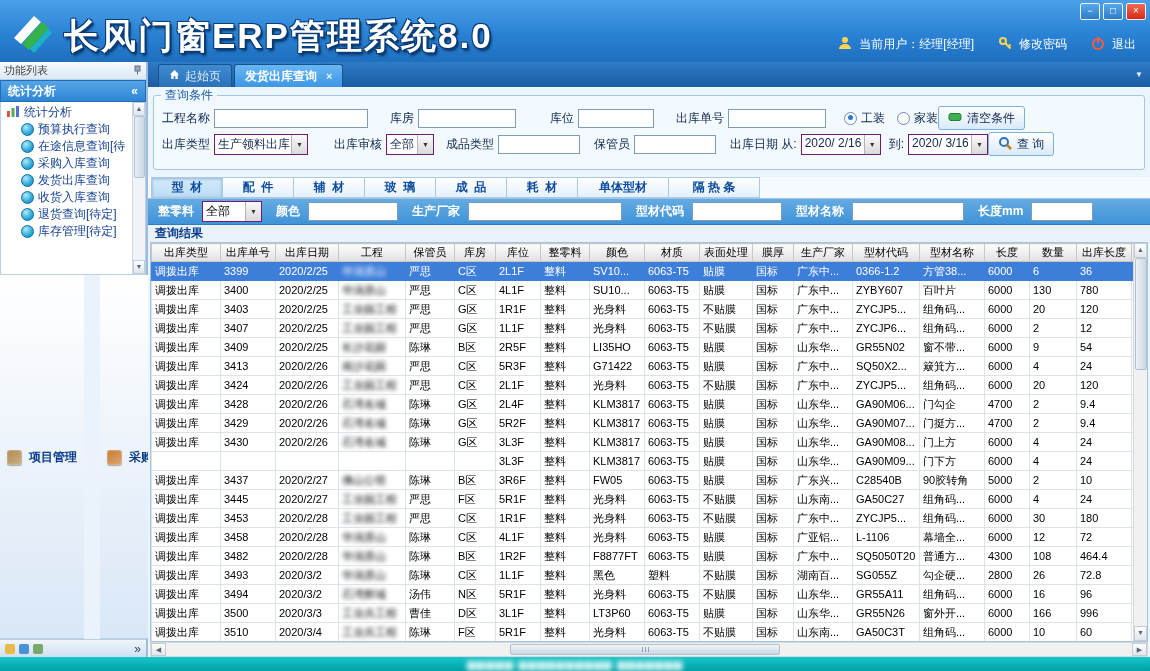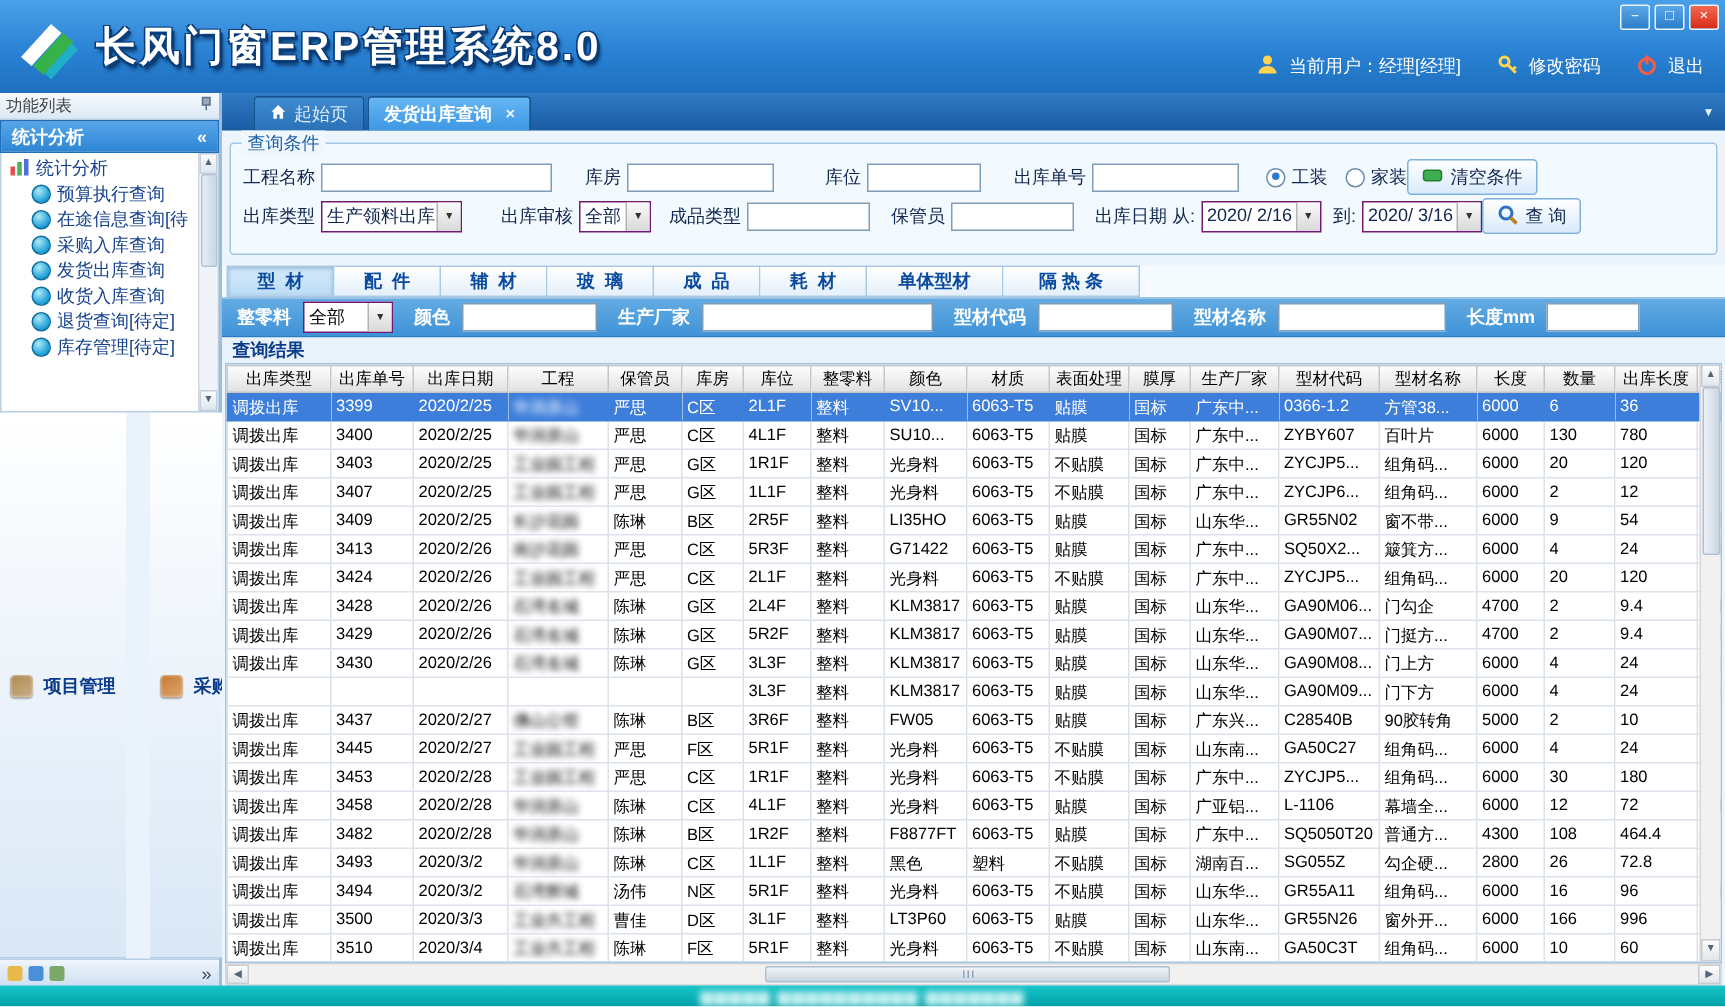--- a/index.html
+++ b/index.html
@@ -3,21 +3,21 @@
 <meta charset="utf-8">
 <style>
   html,body{margin:0;padding:0;width:1150px;height:671px;overflow:hidden;
     font-family:"Liberation Sans","DejaVu Sans",sans-serif;font-size:12px;}
   .window{position:relative;width:1150px;height:671px;background:#D6E6F5;overflow:hidden;}
 
   
   .titlebar{position:absolute;top:0;left:0;right:0;height:62px;
     background:linear-gradient(180deg,#4AA0E8 0%,#2A82D4 55%,#1E6FBE 100%);}
   .logo{position:absolute;left:10px;top:8px;width:46px;height:46px;}
-  .app-title{position:absolute;left:64px;top:13px;font-size:27px;font-weight:bold;color:#fff;letter-spacing:2px;
+  .app-title{position:absolute;left:64px;top:13px;font-size:35px;font-weight:bold;color:#fff;letter-spacing:2px;
     text-shadow:2px 2px 0 #0A3C78,-1px -1px 0 #0A3C78,1px -1px 0 #0A3C78,-1px 1px 0 #0A3C78,2px 3px 3px #08305E;}
   .win-controls{position:absolute;top:3px;right:4px;display:flex;gap:3px;}
   .win-btn{width:18px;height:15px;border:1px solid #EAF2FA;background:linear-gradient(#5AA8E8,#2D7CC8);
     color:#fff;font-size:10px;line-height:13px;text-align:center;cursor:pointer;border-radius:2px;}
   .win-btn.close{background:linear-gradient(#F06A50,#D82A18);}
   .user-row{position:absolute;right:14px;top:36px;display:flex;align-items:center;gap:7px;color:#fff;font-size:12px;}
   .user-row .sep{width:10px;}
 
   
   .sidebar{position:absolute;left:0;top:62px;width:146px;bottom:14px;background:#EAF2FB;
@@ -44,21 +44,21 @@
     font-weight:bold;color:#0A3A8C;cursor:pointer;white-space:nowrap;}
   .acc-icon{width:15px;height:15px;flex:0 0 15px;border-radius:3px;box-shadow:inset 0 0 2px rgba(255,255,255,.8),0 1px 1px rgba(0,0,0,.3);}
   .side-footer{height:17px;flex:0 0 17px;background:linear-gradient(#EFF5FB,#CFE0F2);border-top:1px solid #B9CFE4;
     display:flex;align-items:center;gap:4px;padding:0 5px;color:#456;}
   .mini-ic{width:10px;height:10px;border-radius:2px;cursor:pointer;}
   .side-footer .more{margin-left:auto;font-size:12px;color:#345;cursor:pointer;}
 
   
   .content{position:absolute;left:148px;top:62px;right:0;bottom:14px;background:#EDF5FC;display:flex;flex-direction:column;}
   .tabbar{height:25px;flex:0 0 25px;background:linear-gradient(#2F7BC4,#1A5CA4);display:flex;align-items:flex-end;
-    padding-left:21px;position:relative;}
+    padding-left:10px;position:relative;}
   .tab{height:22px;display:flex;align-items:center;gap:5px;padding:0 10px;color:#DCEBFA;
     background:linear-gradient(#3E8BD0,#2B71B8);border:1px solid #16548F;border-bottom:none;
     border-radius:3px 3px 0 0;margin-right:2px;cursor:pointer;white-space:nowrap;}
   .tab.active{background:linear-gradient(#66B6F2,#3D97E4);font-weight:bold;color:#fff;}
   .tab-close{margin-left:4px;font-size:11px;color:#EAF4FF;cursor:pointer;}
   .tab-caret{position:absolute;right:7px;top:8px;color:#EAF4FF;font-size:8px;cursor:pointer;}
 
   .query-panel{flex:0 0 80px;background:#EDF5FC;padding:8px 5px 2px;}
   .groupbox{position:relative;height:62px;border:1px solid #A2C6E6;border-radius:3px;background:#F2F9FF;padding:9px 8px 2px;}
   .gb-title{position:absolute;top:-9px;left:7px;background:#F0F7FE;padding:0 4px;color:#1C5FA8;}

